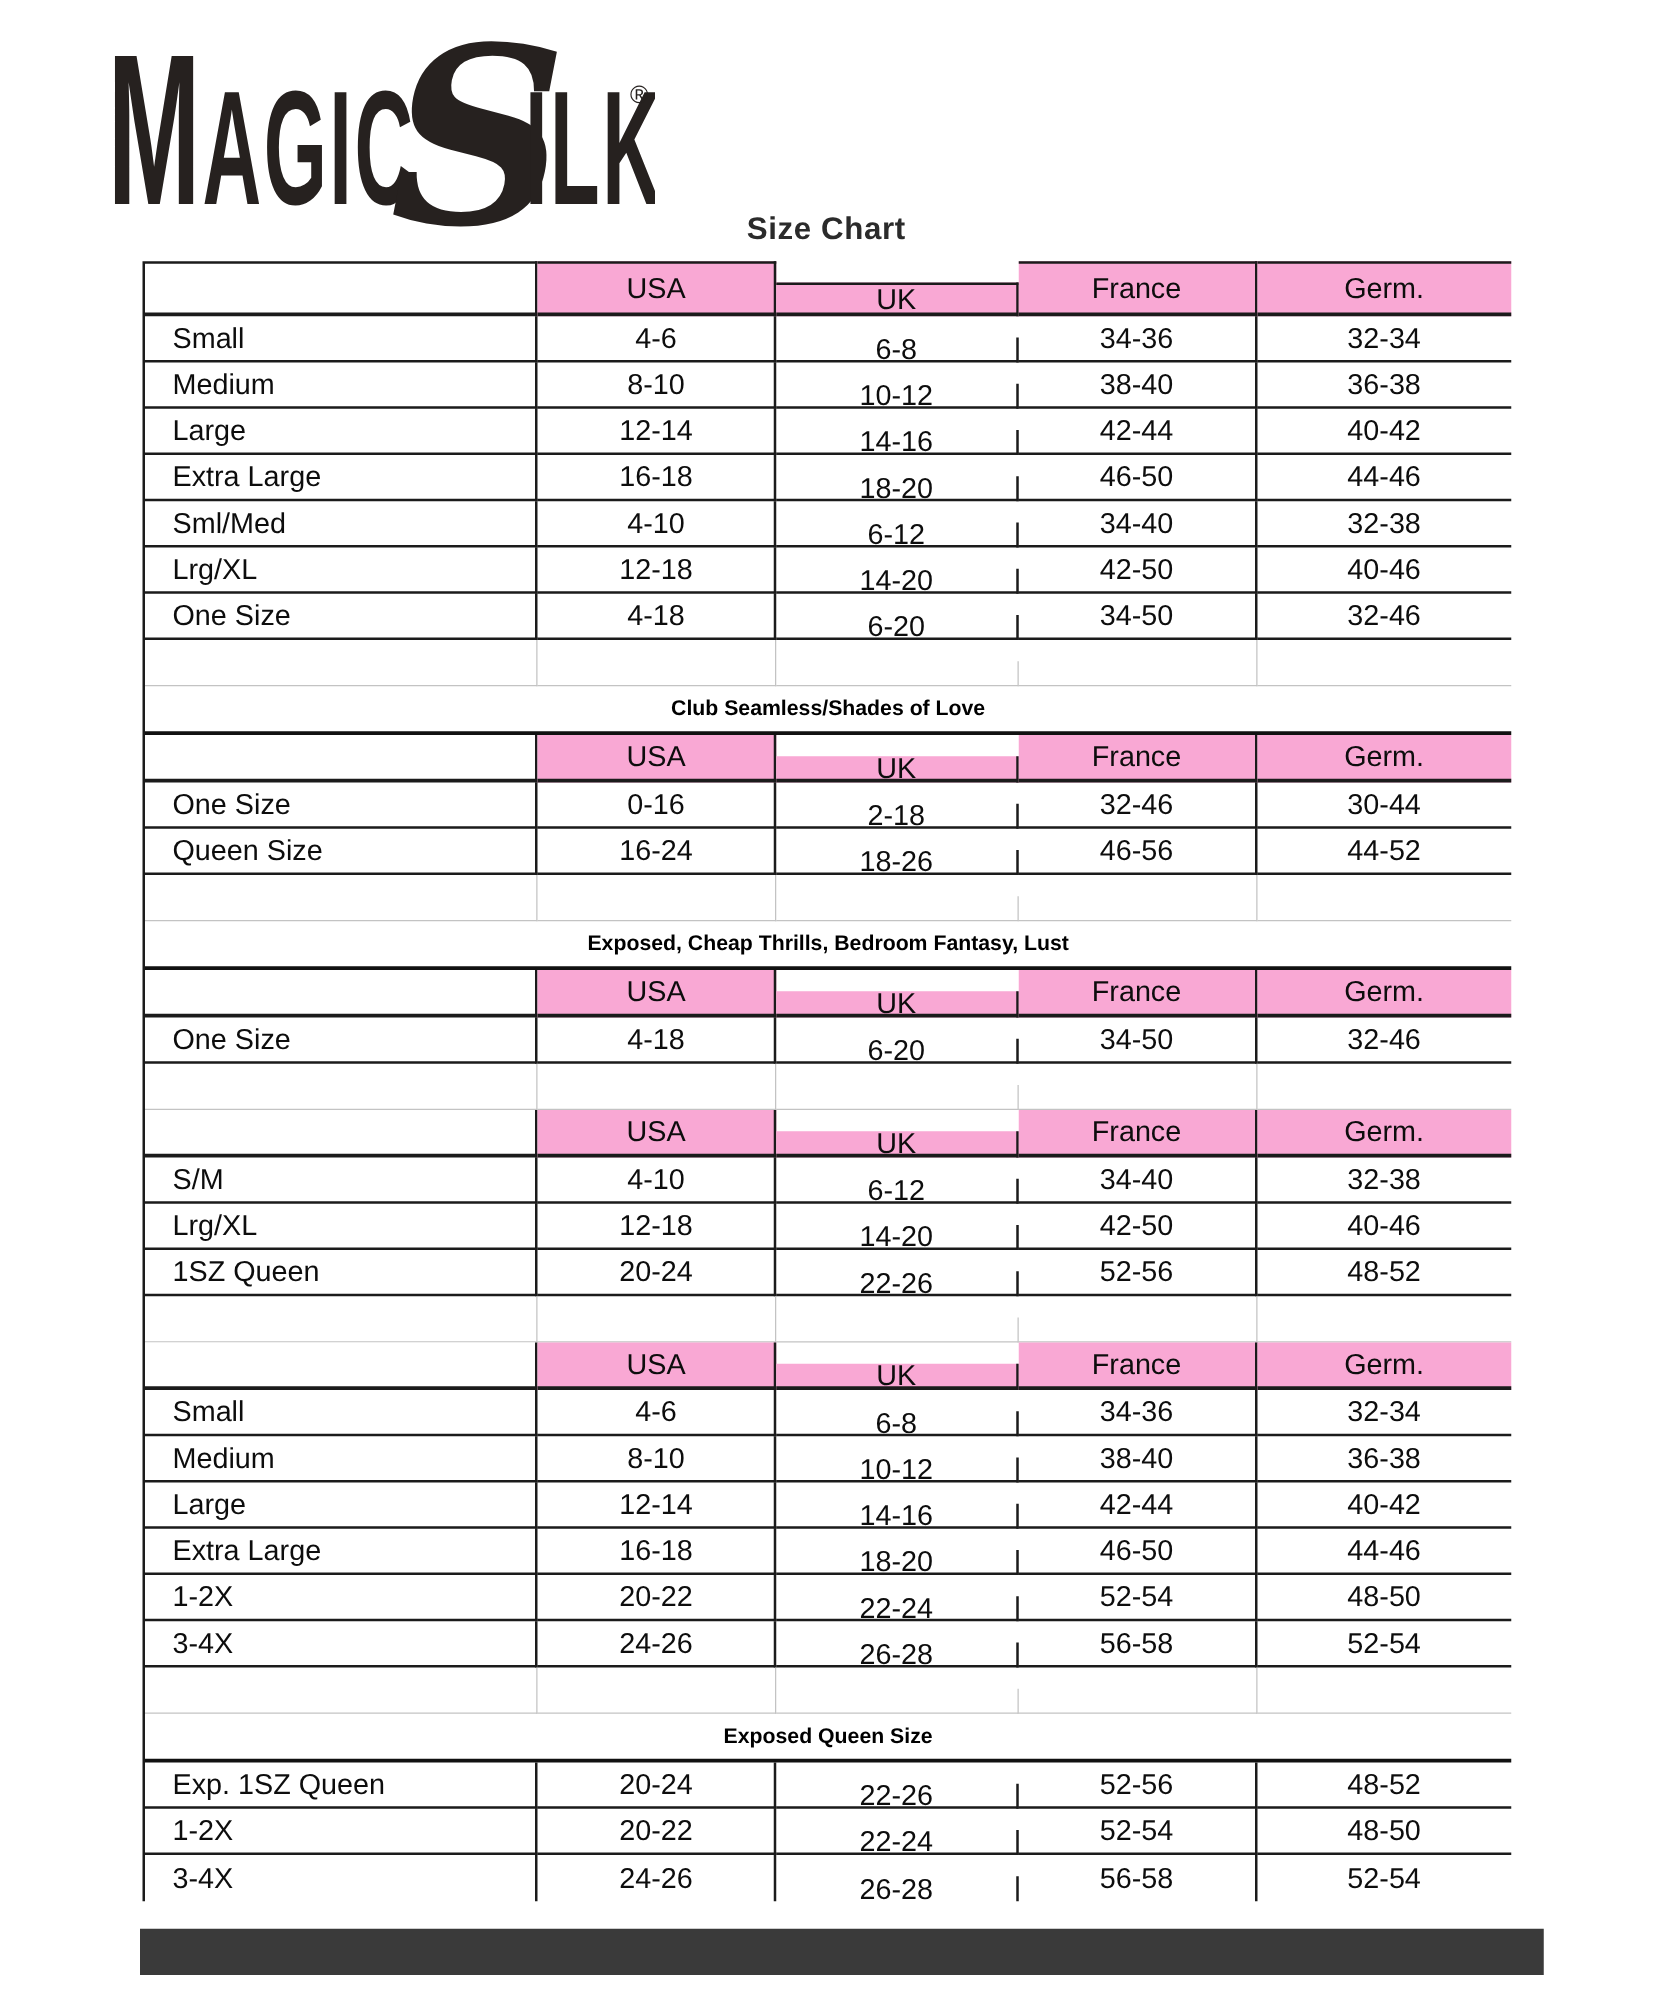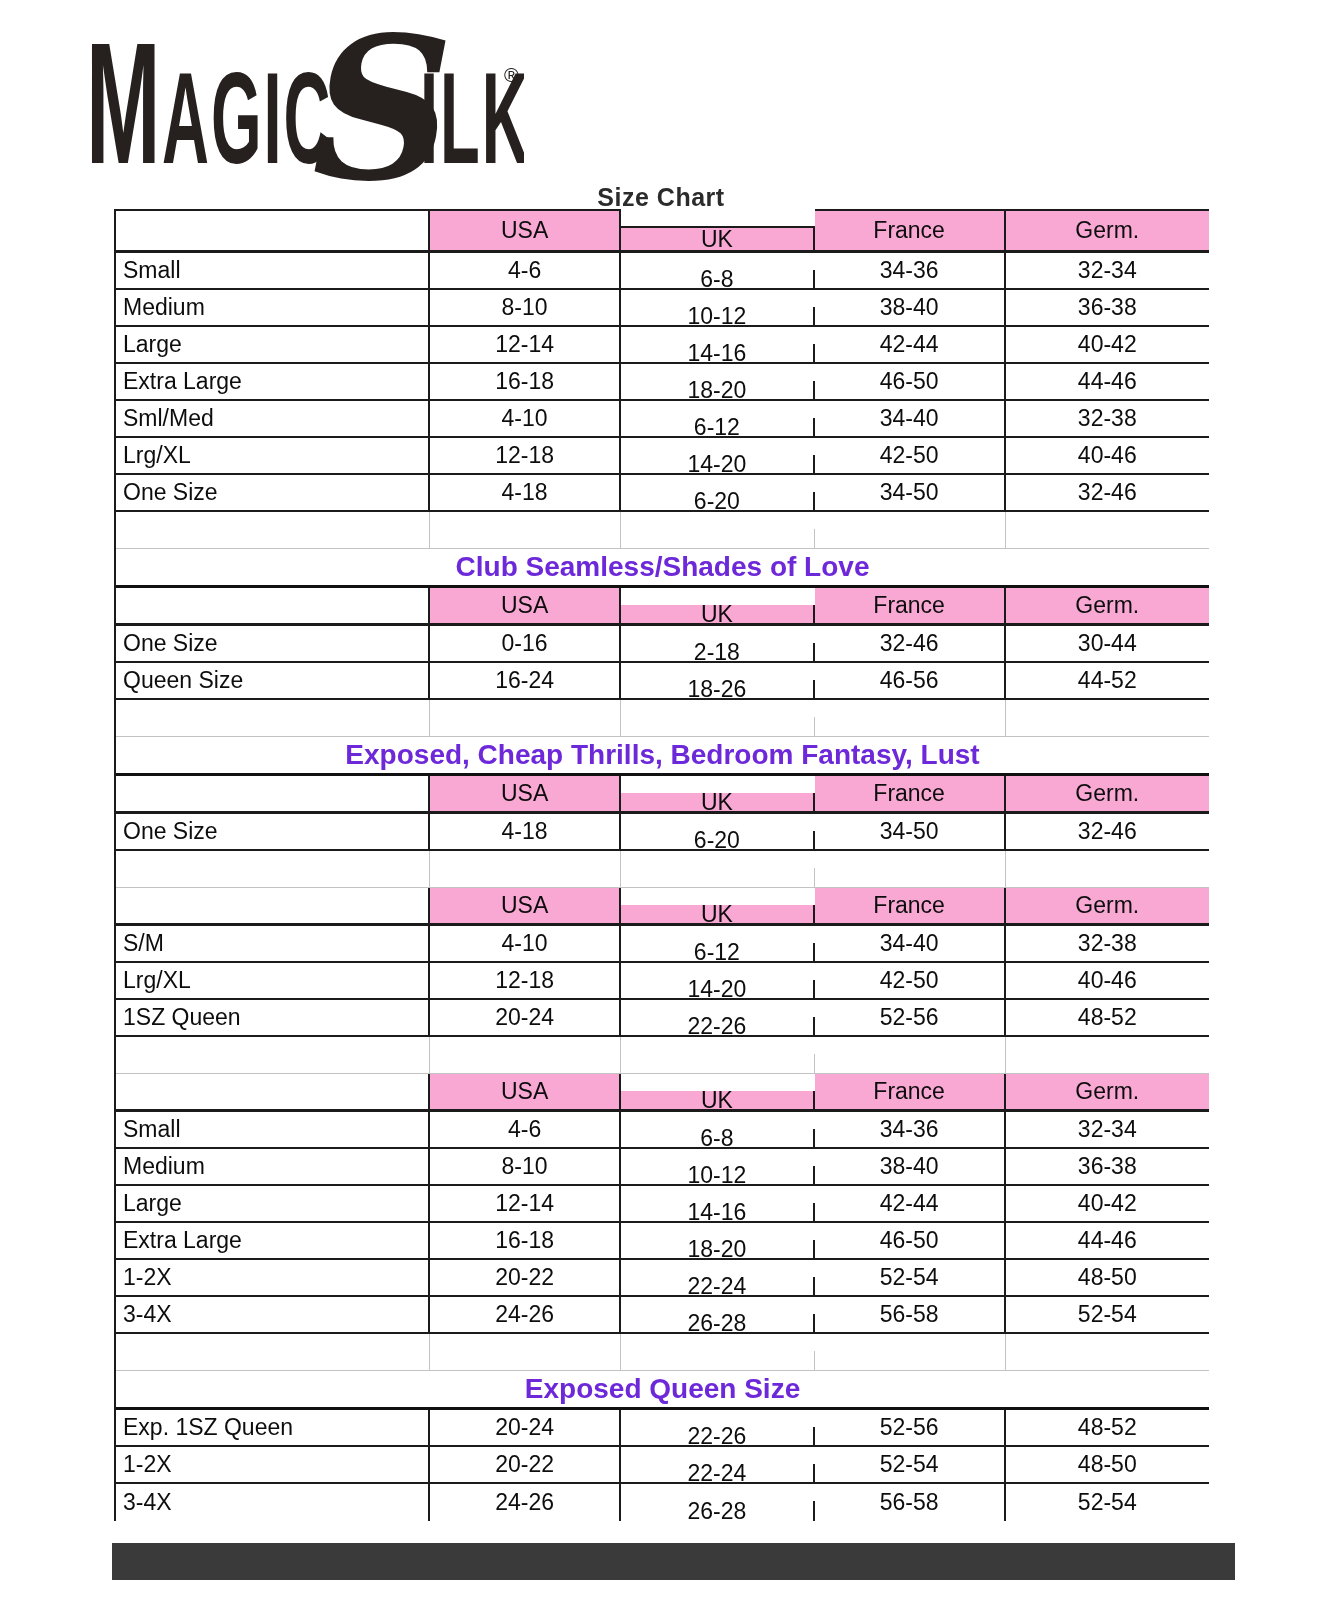--- a/index.html
+++ b/index.html
@@ -4,34 +4,34 @@
 <style>
   html,body{margin:0;padding:0;background:#ffffff;}
   body{font-family:"Liberation Sans",sans-serif;}
   .page{position:relative;width:1322px;height:1598px;background:#ffffff;overflow:hidden;}
 
   
   .logo{position:absolute;left:84px;top:30px;width:440px;height:160px;}
 
   
   .page-title{
-    position:absolute;left:0;top:183px;width:1322px;
+    position:absolute;left:0;top:169px;width:1322px;
     text-align:center;font-size:25px;font-weight:bold;color:#2b2b2b;
     letter-spacing:0.5px;
   }
 
   
   .sheet{
     position:absolute;left:114px;top:209px;width:1093px;
     border-left:2px solid #1b1b1b;
     color:#0d0d0d;font-size:23px;
   }
   .row{display:flex;width:1093px;box-sizing:border-box;}
   .cell{box-sizing:border-box;display:flex;align-items:center;justify-content:center;overflow:hidden;}
-  .c0{width:321px;justify-content:flex-start;padding-left:7px;}
+  .c0{width:321px;justify-content:flex-start;padding-left:22px;}
   .c1{width:195px;}
   .c2{width:198px;margin-top:17px;}
   .c3{width:195px;}
   .c4{width:208px;}
 
   .data-row{height:37px;}
   .data-row .cell{border-bottom:2px solid #1b1b1b;}
   .data-row .c0,.data-row .c1,.data-row .c2,.data-row .c3{border-right:2px solid #1b1b1b;}
   .data-row.no-bottom .cell{border-bottom:none;}
 
@@ -39,21 +39,21 @@
   .header-row.first{height:44px;}
   .header-row .cell{border-bottom:3px solid #1b1b1b;}
   .header-row.first .cell{border-top:2px solid #1b1b1b;}
   .header-row .c0,.header-row .c1,.header-row .c2,.header-row .c3{border-right:2px solid #1b1b1b;}
   .header-row .head{background:#f9a8d4;}
   .header-row .c0{background:#ffffff;}
 
   .title-row{height:39px;}
   .title-row .cell{
     width:1093px;border-bottom:3px solid #111111;
-    justify-content:center;font-weight:bold;font-size:28px;color:#6d28d9;
+    justify-content:center;font-weight:bold;font-size:17px;color:#000000;
   }
 
   .spacer{height:37px;}
   .spacer .cell{border-bottom:1px solid #c3c3c3;}
   .spacer .c0,.spacer .c1,.spacer .c2,.spacer .c3{border-right:1px solid #c3c3c3;}
 
   
   .footer-bar{position:absolute;left:112px;top:1543px;width:1123px;height:37px;background:#3a3a3a;}
 </style>
 </head>

